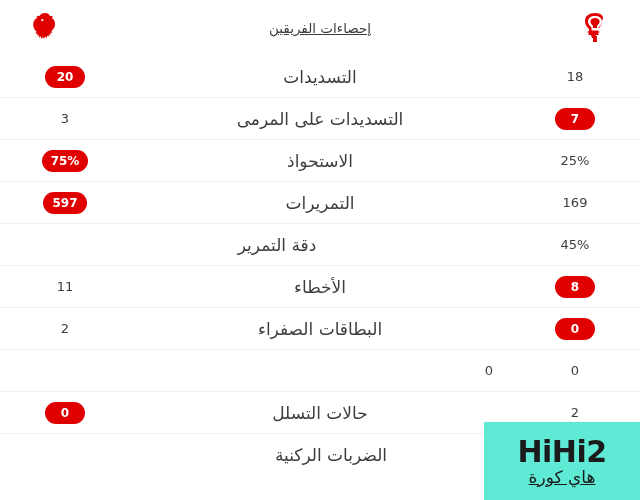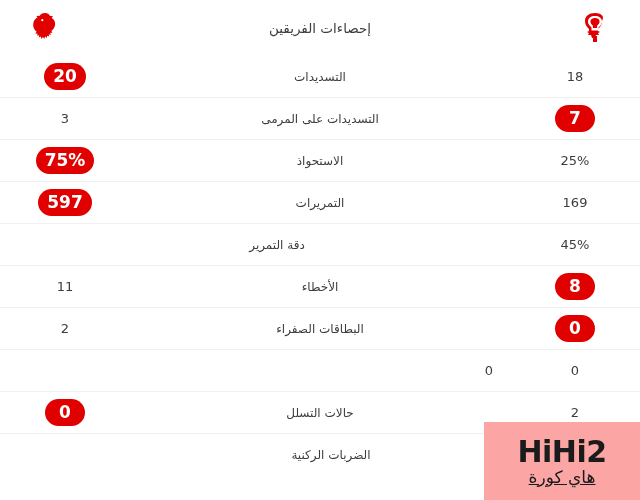--- a/index.html
+++ b/index.html
@@ -27,20 +27,21 @@
     height: 56px;
     padding: 0 28px;
     box-sizing: border-box;
   }
   .header-title {
     flex: 1;
     text-align: center;
     font-size: 13.5px;
     color: #3d3d3d;
     letter-spacing: 0;
+    text-decoration: underline;
   }
   .crest {
     width: 34px;
     height: 34px;
     display: flex;
     align-items: center;
     justify-content: center;
     flex: 0 0 34px;
   }
   .crest svg { display: block; }
@@ -60,51 +61,51 @@
 
   .side {
     flex: 0 0 86px;
     display: flex;
     align-items: center;
     justify-content: center;
   }
   .label {
     flex: 1;
     text-align: center;
-    font-size: 12px;
+    font-size: 17px;
     color: #3d3d3d;
   }
   .val {
     font-size: 13px;
     color: #3d3d3d;
     display: inline-block;
     line-height: 1;
   }
   .val.plain {
     padding: 0;
   }
   .val.pill {
     background: #e00000;
     color: #ffffff;
     font-weight: bold;
     border-radius: 999px;
     min-width: 22px;
     padding: 5px 9px;
     text-align: center;
-    font-size: 17px;
+    font-size: 12px;
   }
 
   
   .watermark {
     position: absolute;
     right: 0;
     bottom: 0;
     width: 156px;
     height: 78px;
-    background: #fca5a5;
+    background: #5eead4;
     display: flex;
     flex-direction: column;
     align-items: center;
     justify-content: center;
     gap: 2px;
   }
   .watermark .wm-main {
     font-size: 30px;
     font-weight: bold;
     color: #1b1b1b;

